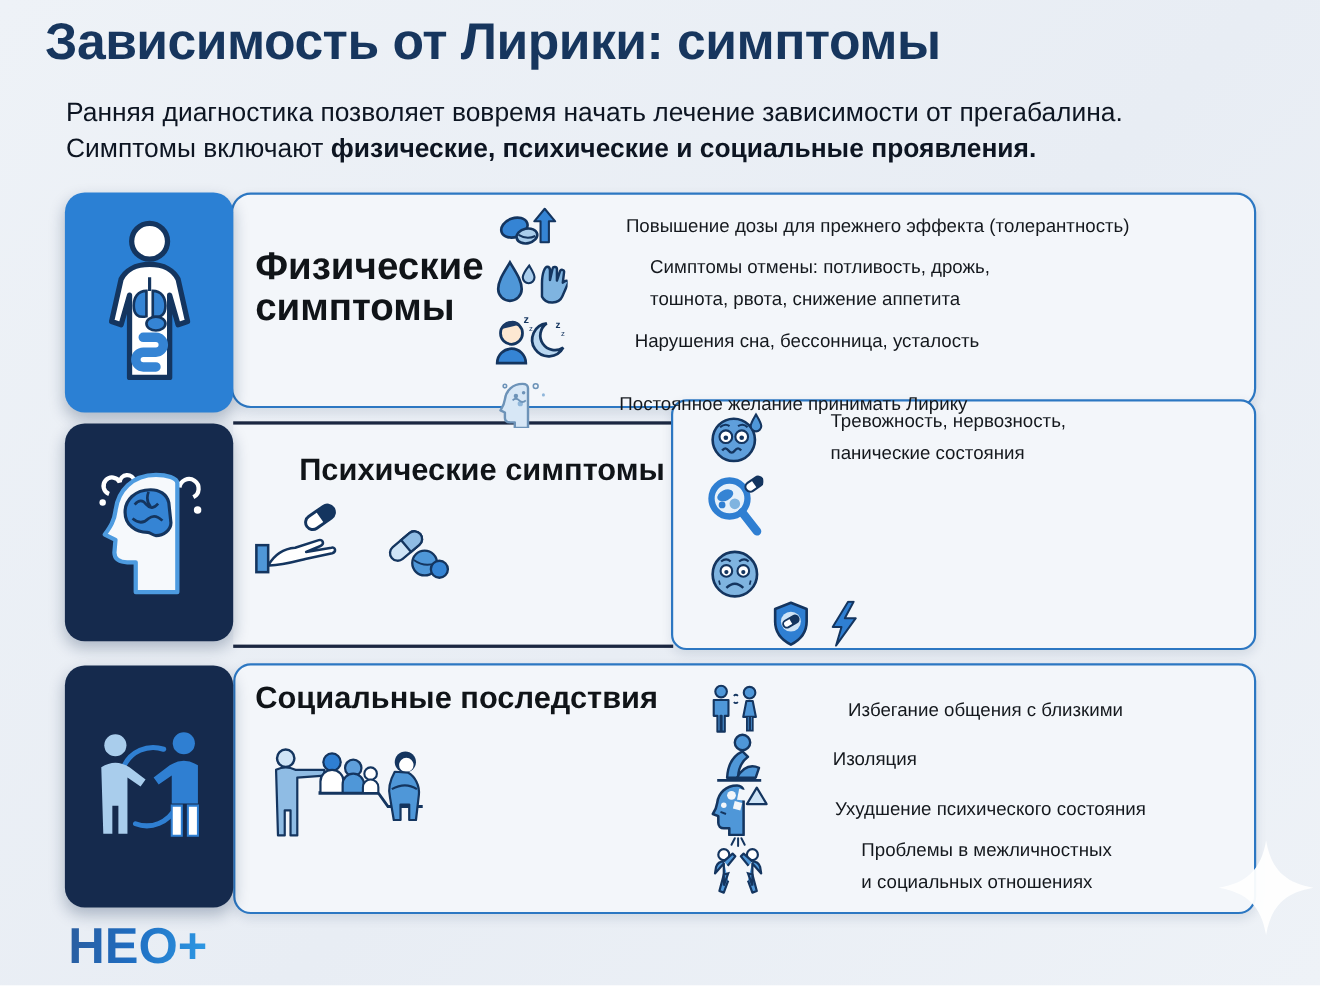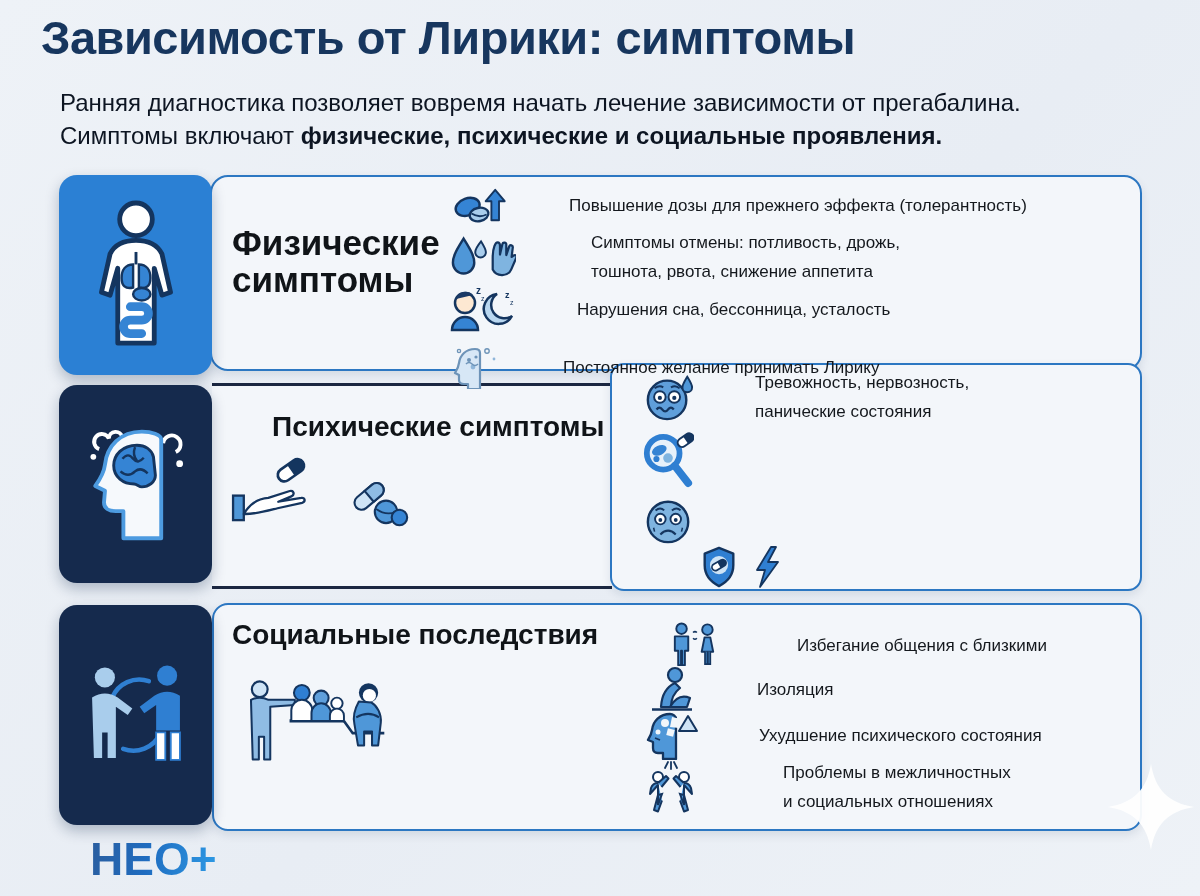--- a/index.html
+++ b/index.html
@@ -25,21 +25,21 @@
   .h1{font-size:35px;line-height:37px;}
   .h2{font-size:28px;line-height:34px;}
   .row{position:absolute;display:flex;align-items:center;gap:14px;z-index:4;}
   .icn{flex:0 0 auto;display:flex;align-items:center;justify-content:center;}
   .txt{font-size:17px;line-height:29px;color:#14181d;white-space:pre-line;margin-left:47px;}
   .bandicons{position:absolute;z-index:4;display:flex;align-items:flex-end;gap:26px;}
   .footicons{position:absolute;z-index:4;display:flex;align-items:center;gap:16px;}
   .logo{
     position:absolute;left:62px;top:832px;font-size:46px;font-weight:800;letter-spacing:0px;z-index:4;
     background:linear-gradient(100deg,#2b5d9e 0%,#1f6cc0 45%,#2e9be6 100%);
-    -webkit-background-clip:text;background-clip:text;color:transparent;margin-left:28px;
+    -webkit-background-clip:text;background-clip:text;color:transparent;
   }
   .sparkle{position:absolute;left:1108px;top:764px;z-index:2;opacity:.95;filter:blur(.6px);}
 </style>
 </head>
 <body>
 
 <div class="page">
 
   <div class="title">Зависимость от Лирики: симптомы</div>
   <div class="subtitle">
@@ -257,21 +257,21 @@
         <path d="M102 66 v-6 a8 8 0 0 1 16 0 v6 z" fill="#fff" stroke="#14355f" stroke-width="2.2"></path>
         <path d="M118 66 l10 14 h36" stroke="#14355f" stroke-width="3" fill="none"></path>
         <circle cx="146" cy="34" r="11" fill="#14355f"></circle>
         <circle cx="147" cy="37" r="7.5" fill="#fff"></circle>
         <path d="M135 44 c-5 9 -7 18 -5 26 l4 24 h7 v-16 h9 v16 h7 l3 -26 c1 -10 -4 -19 -11 -23 z" fill="#4f97d8" stroke="#14355f" stroke-width="2.3" stroke-linejoin="round"></path>
         <path d="M132 62 q14 -8 26 0" stroke="#14355f" stroke-width="2.3" fill="none"></path>
       </svg>
     </span>
   </div>
 
-  <div class="row" style="left:668px;top:622px;height:46px;gap:30px;">
+  <div class="row" style="left:642px;top:622px;height:46px;gap:30px;">
     <span class="icn" style="width:52px;">
       <svg width="52" height="46" viewBox="0 0 52 48">
         <circle cx="13" cy="7" r="5.5" fill="#4f97d8" stroke="#14355f" stroke-width="2"></circle>
         <path d="M6 15 h14 v15 h-3.5 v15 h-3 v-15 h-1 v15 h-3 v-15 H6 z" fill="#4f97d8" stroke="#14355f" stroke-width="2" stroke-linejoin="round"></path>
         <path d="M25 11 q2 -2 4 0 M25 17 q2 2 4 0" stroke="#14355f" stroke-width="1.6" fill="none"></path>
         <circle cx="40" cy="8" r="5.5" fill="#4f97d8" stroke="#14355f" stroke-width="2"></circle>
         <path d="M34 31 L46 31 L43 16 H37 Z" fill="#4f97d8" stroke="#14355f" stroke-width="2" stroke-linejoin="round"></path>
         <path d="M37.5 31 v13 h2.5 v-13 M40.5 31 v13 h2.5 v-13" stroke="#14355f" stroke-width="1.8" fill="#4f97d8"></path>
       </svg>
     </span>

